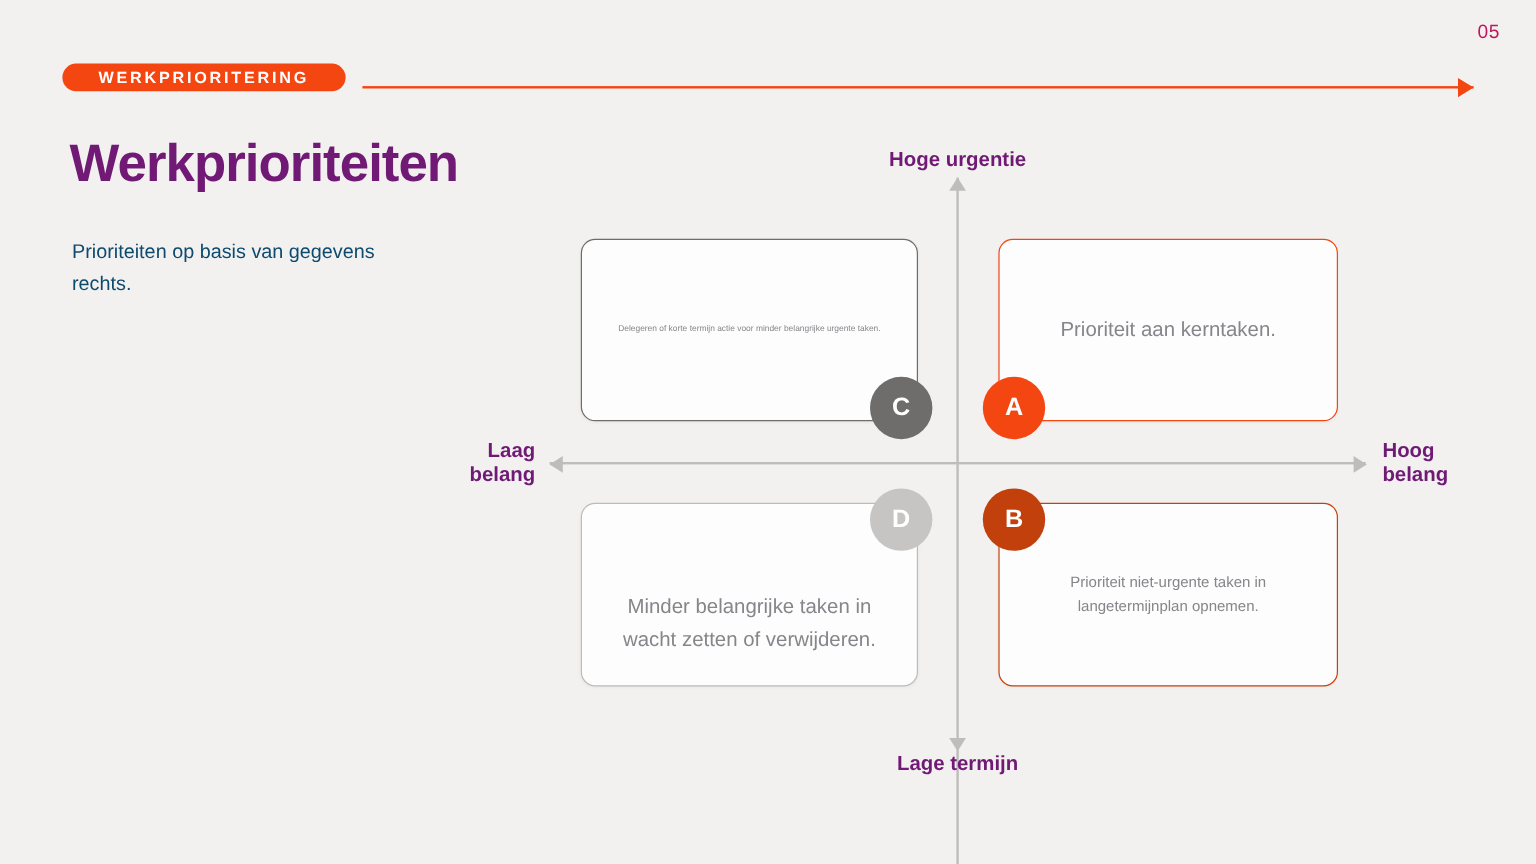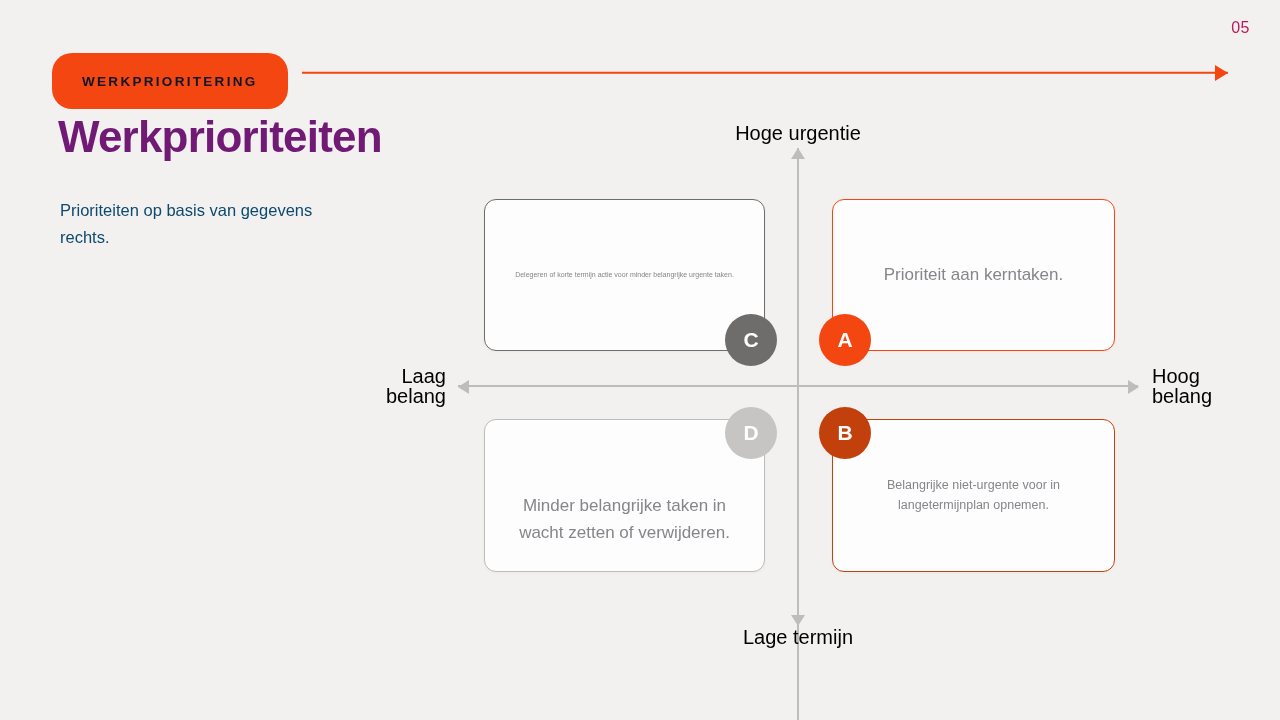--- a/index.html
+++ b/index.html
@@ -37,25 +37,25 @@
     position: absolute;
     left: 52px;
     top: 53px;
     right: 52px;
     height: 39px;
   }
   .eyebrow-pill {
     position: absolute;
     left: 0;
     top: 0;
-    height: 56px;
+    height: 23px;
     padding: 0 30px;
     border-radius: 20px;
     background: #f44611;
-    color: #0f172a;
+    color: #ffffff;
     font-size: 13.5px;
     font-weight: 600;
     letter-spacing: 2.3px;
     display: flex;
     align-items: center;
     justify-content: center;
     white-space: nowrap;
     z-index: 2;
   }
   .eyebrow-line {
@@ -156,23 +156,23 @@
   .arrow-right {
     left: 748px;
     top: 270px;
     border-left: 11px solid #bfbdbb;
     border-top: 7px solid transparent;
     border-bottom: 7px solid transparent;
   }
 
   .axis-label {
     position: absolute;
-    font-size: 20px;
-    font-weight: 400;
-    color: #000000;
+    font-size: 17px;
+    font-weight: 700;
+    color: #701a75;
     line-height: 20px;
     white-space: pre-line;
   }
   .axis-label-top {
     left: 418px;
     top: 13px;
     transform: translateX(-50%);
     text-align: center;
   }
   .axis-label-bottom {
@@ -309,21 +309,21 @@
 
     <div class="card card-a">
       <div class="card-text">Prioriteit aan kerntaken.</div>
     </div>
 
     <div class="card card-d">
       <div class="card-text">Minder belangrijke taken in wacht zetten of verwijderen.</div>
     </div>
 
     <div class="card card-b">
-      <div class="card-text">Belangrijke niet-urgente voor in langetermijnplan opnemen.</div>
+      <div class="card-text">Prioriteit niet-urgente taken in langetermijnplan opnemen.</div>
     </div>
 
     <div class="badge badge-c">C</div>
     <div class="badge badge-a">A</div>
     <div class="badge badge-d">D</div>
     <div class="badge badge-b">B</div>
 
   </div>
 </div>
 

